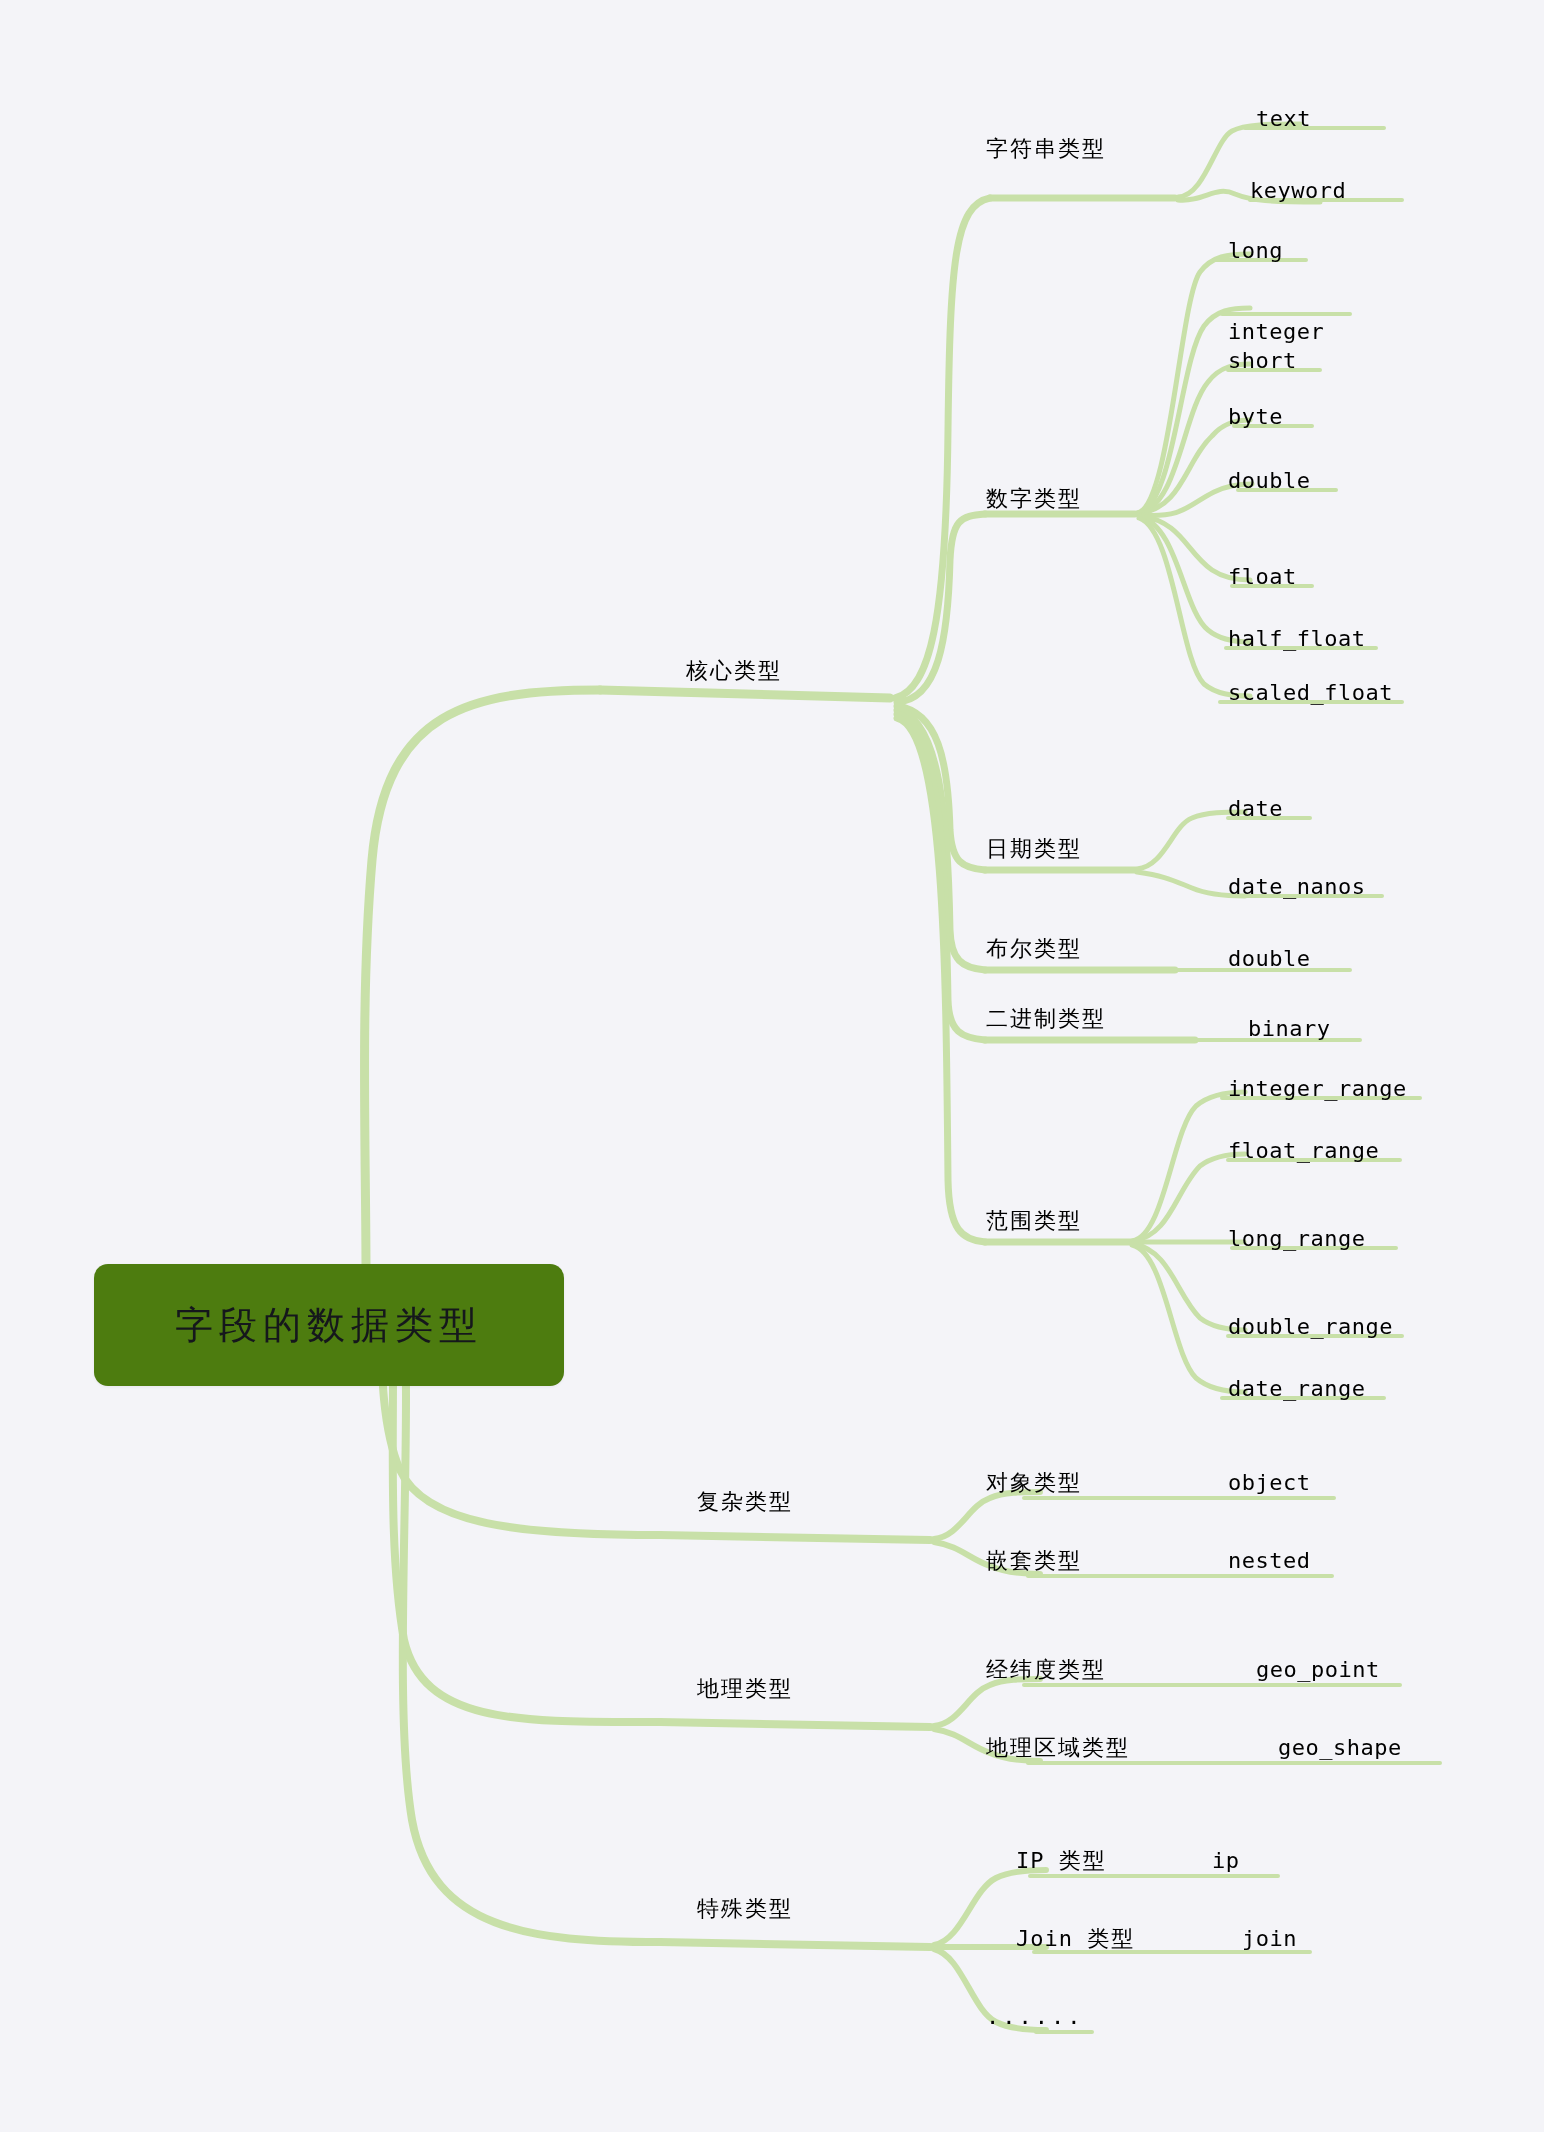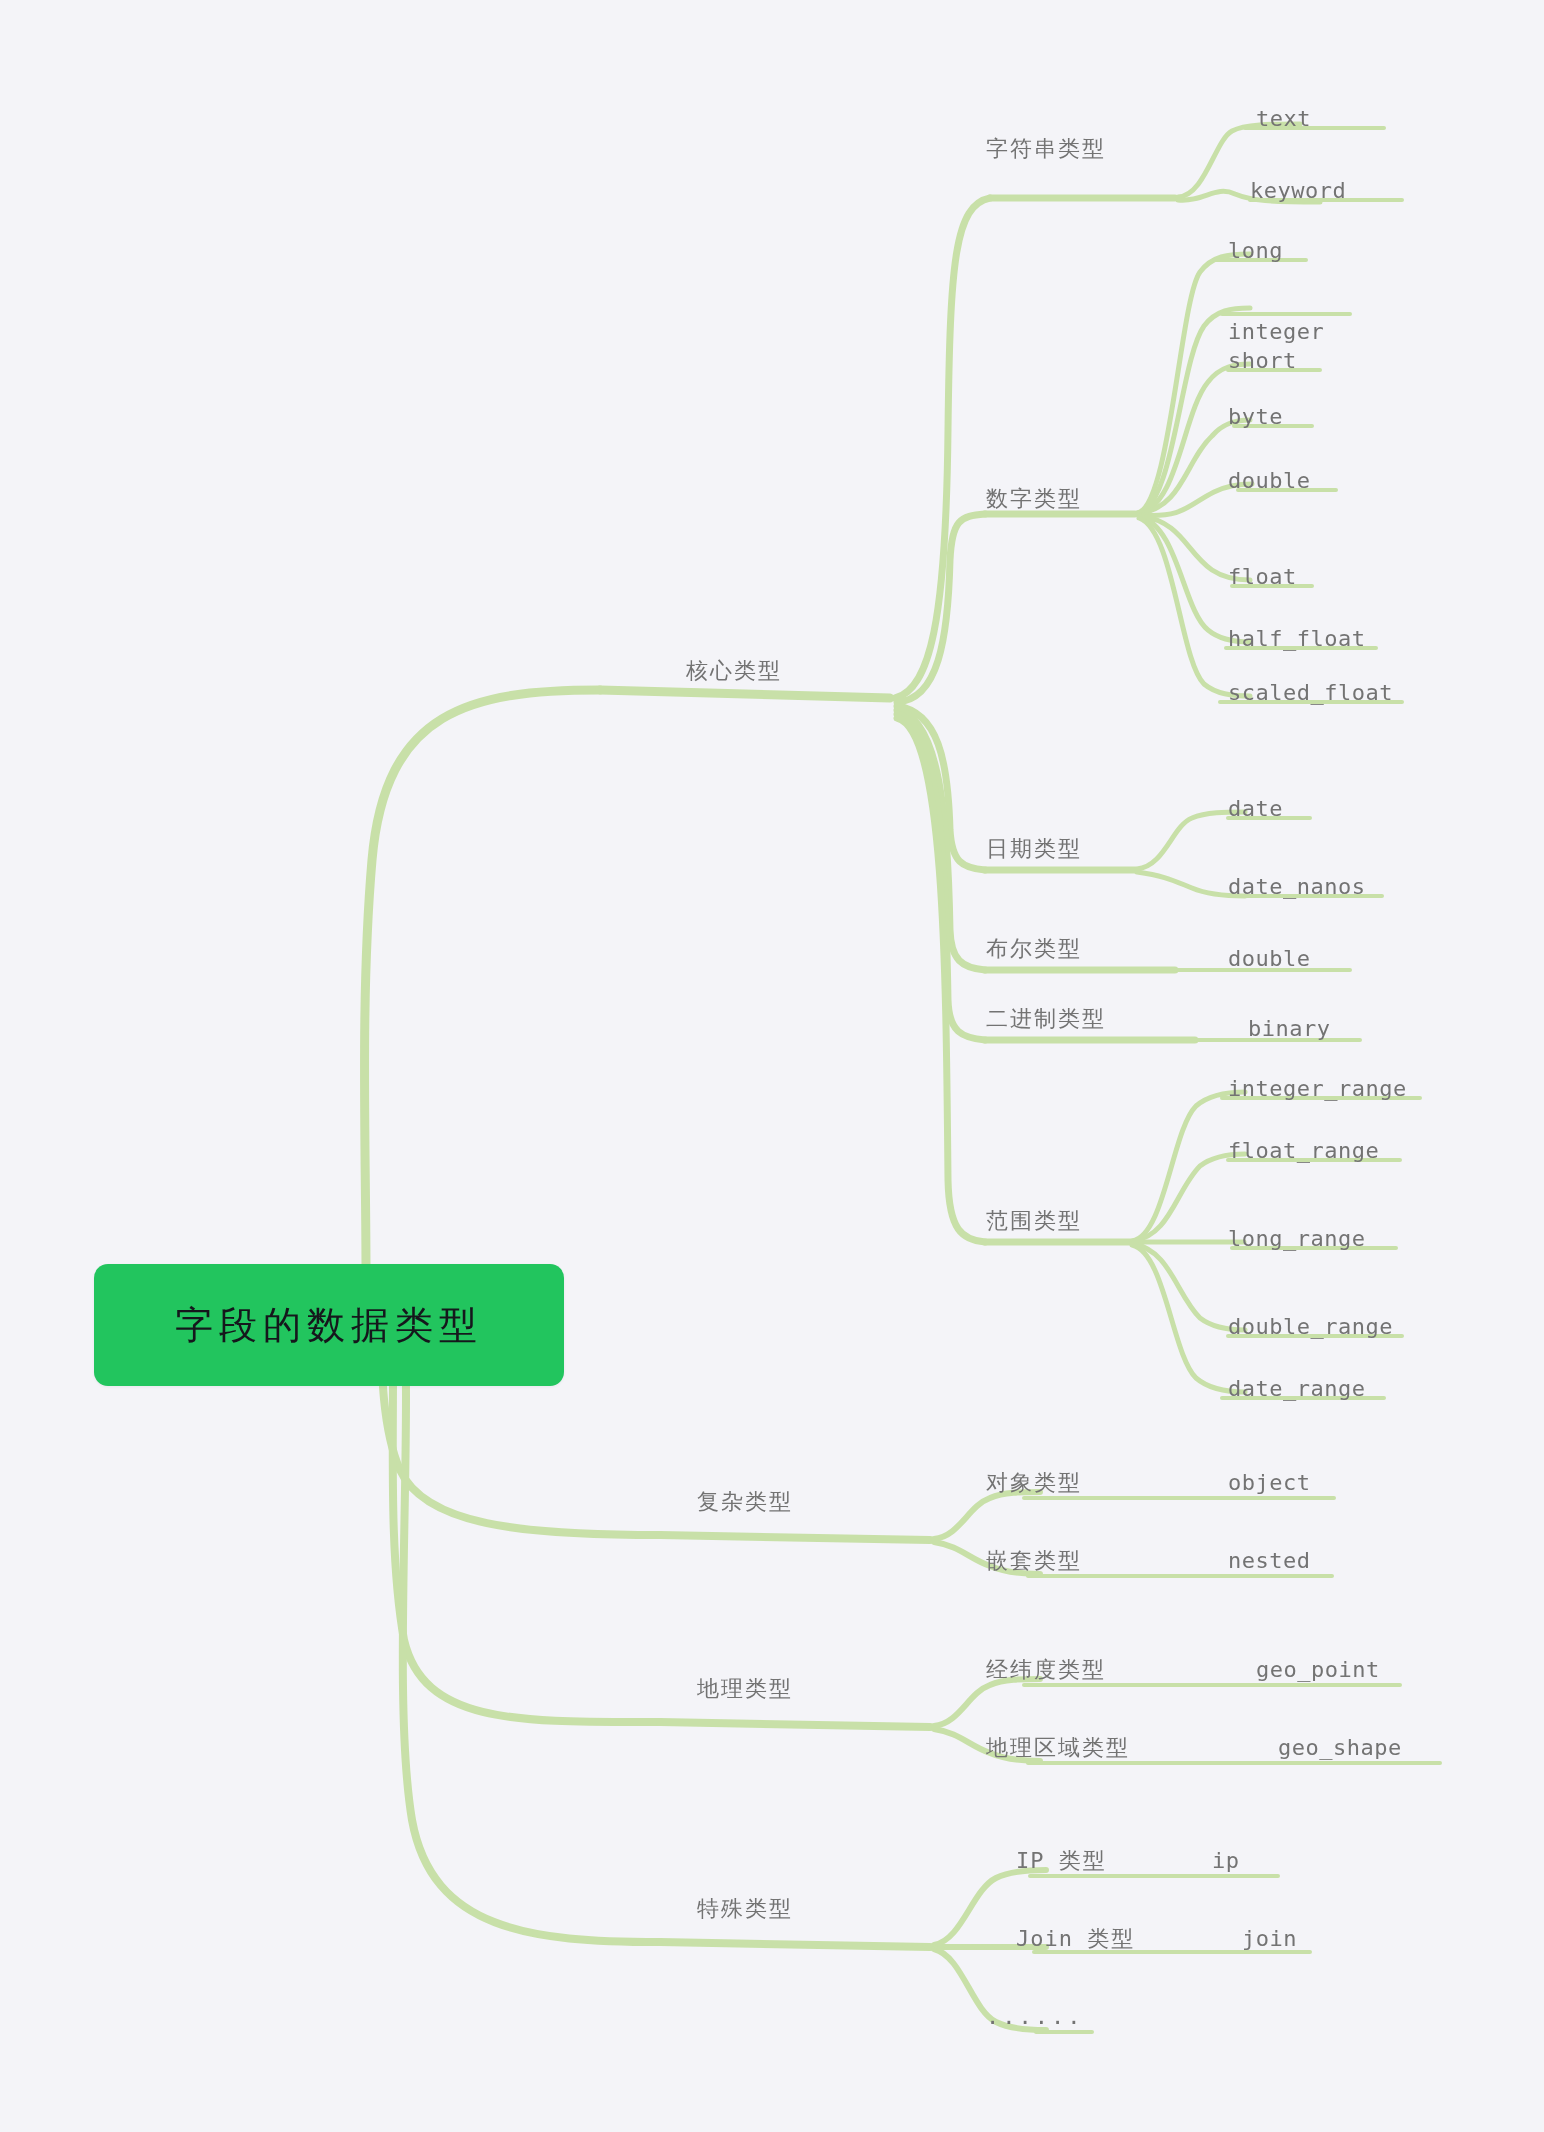--- a/index.html
+++ b/index.html
@@ -7,39 +7,39 @@
     width:1544px;height:2132px;
     background:#f4f4f8;
     font-family:"Liberation Serif", serif;
     overflow:hidden;
     position:relative;
   }
   #mindmap{position:absolute;top:0;left:0;width:1544px;height:2132px;}
   .svg-layer{position:absolute;top:0;left:0;width:1544px;height:2132px;}
   .lbl{
     position:absolute;
-    color:#737373;
+    color:#000000;
     white-space:nowrap;
     line-height:1;
   }
   
   .cn{
     font-family:"DejaVu Serif","Liberation Serif",serif;
     letter-spacing:2px;
     font-size:22px;
   }
   
   .code{
     font-family:"DejaVu Sans Mono","Liberation Mono",monospace;
     font-size:22px;
     letter-spacing:0.5px;
   }
   .root-box{
     position:absolute;
-    background:#22c55e;
+    background:#4d7c0f;
     border-radius:14px;
     box-shadow:0 1px 3px rgba(40,40,60,0.06);
     display:flex;align-items:center;justify-content:center;text-align:right;
   }
   .root-text{
     font-family:"DejaVu Serif","Liberation Serif",serif;
     font-size:38px;
     color:#15171c;
     letter-spacing:6px;
     white-space:nowrap;

